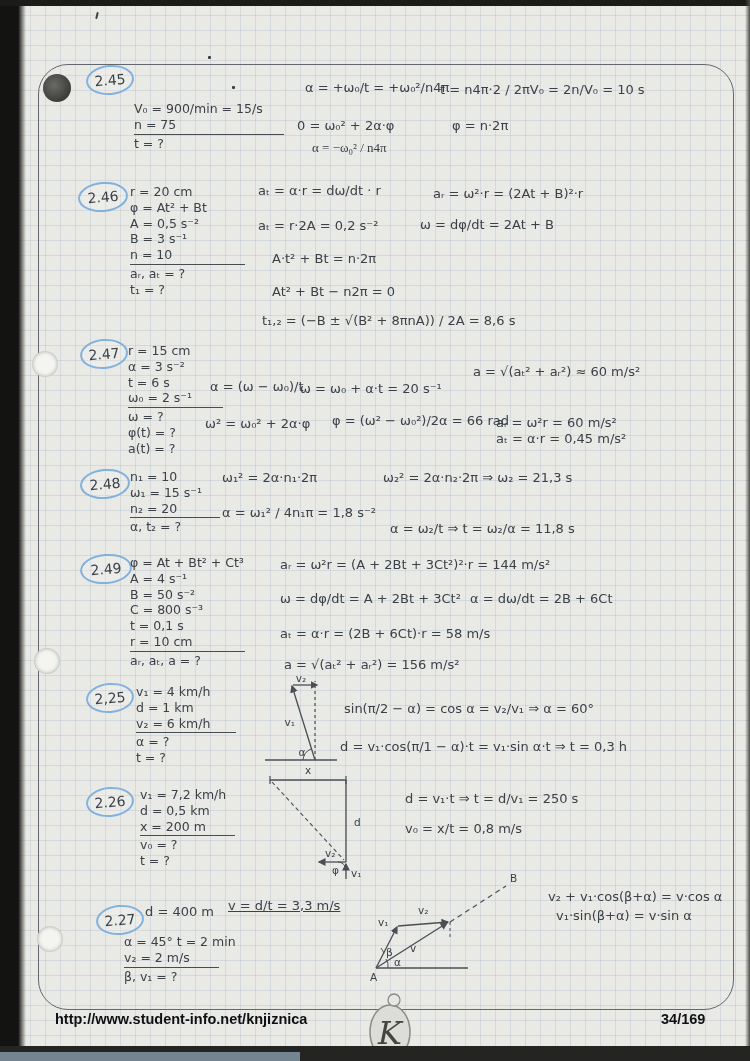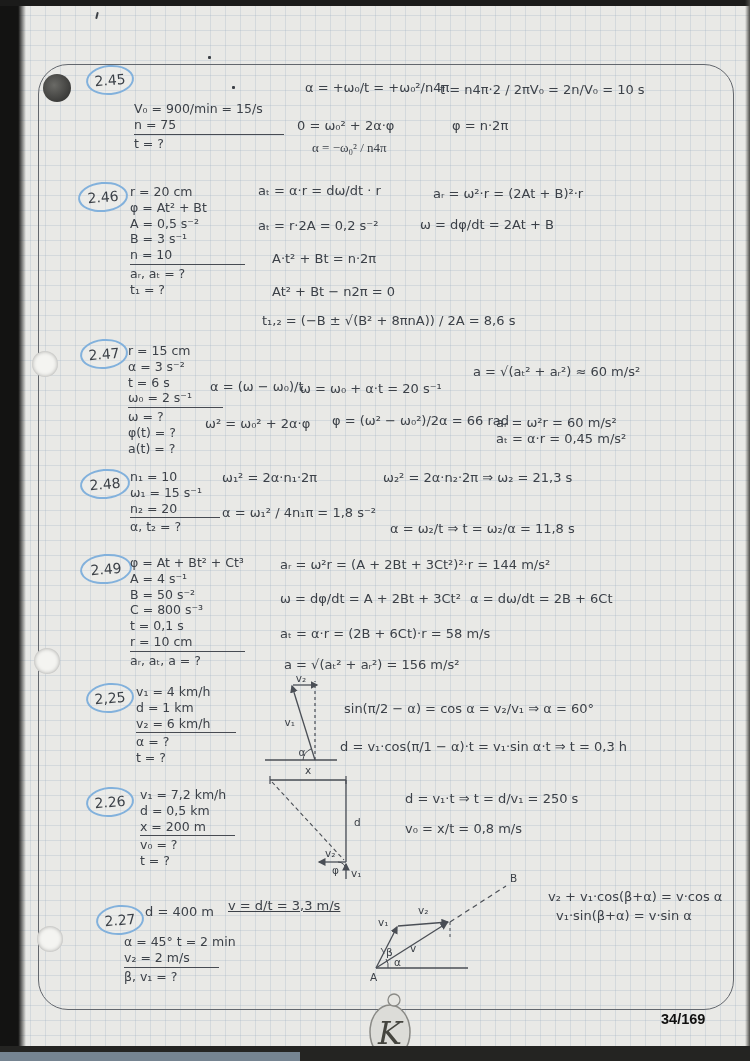--- a/index.html
+++ b/index.html
@@ -229,20 +229,21 @@
       <text x="10" y="60">v₁</text>
       <text x="50" y="48">v₂</text>
       <text x="42" y="86">v</text>
       <text x="18" y="90">β</text>
       <text x="26" y="100">α</text>
     </svg>
     <div class="eq" style="left:548px;top:889px;">v₂ + v₁·cos(β+α) = v·cos α</div>
     <div class="eq" style="left:556px;top:908px;">v₁·sin(β+α) = v·sin α</div>
   </section>
 
+  <div class="footer-url">http://www.student-info.net/knjiznica</div>
   <div class="page-num">34/169</div>
   <svg class="logo" width="64" height="69" viewBox="0 0 64 69">
     <ellipse cx="32" cy="40" rx="20" ry="27" fill="#dcdcd8" stroke="#8a8a86" stroke-width="1.5"></ellipse>
     <circle cx="36" cy="8" r="6" fill="#e6e6e2" stroke="#8a8a86" stroke-width="1.3"></circle>
     <text x="32" y="52" text-anchor="middle" style="font-family:'DejaVu Serif',serif;font-style:italic;font-size:32px;fill:#45453f;">K</text>
   </svg>
 
   <div class="edge-left"></div>
   <div class="edge-top"></div>
   <div class="edge-right"></div>

